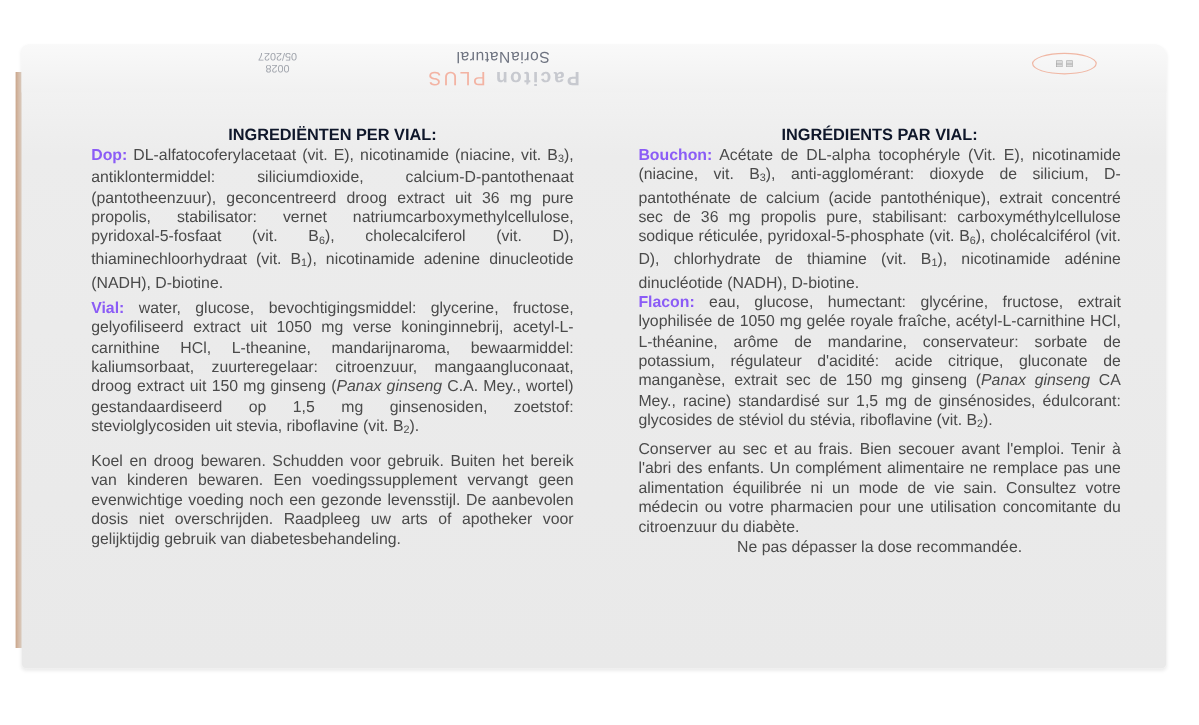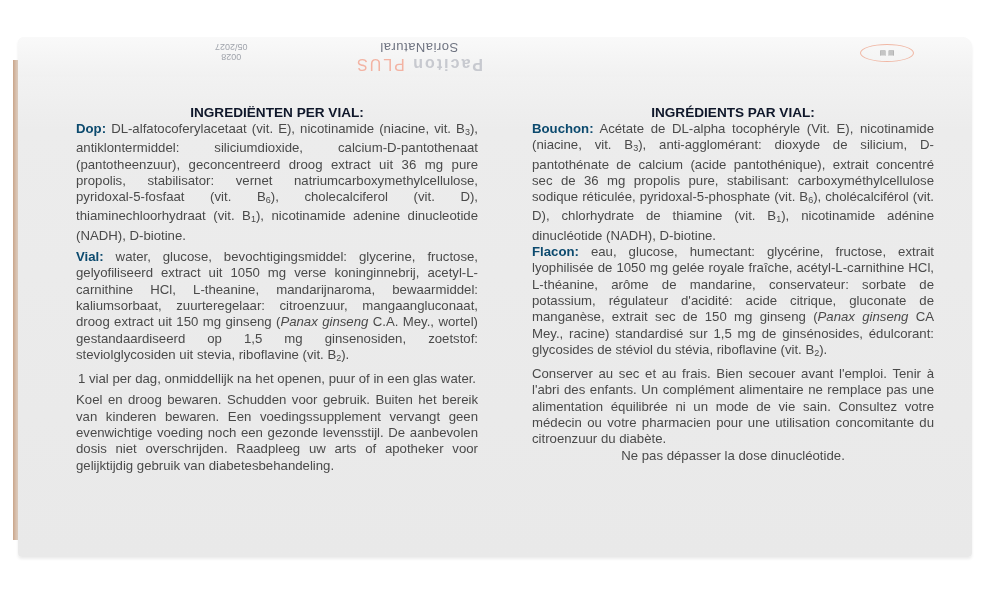--- a/index.html
+++ b/index.html
@@ -43,21 +43,21 @@
       position:absolute; top:104px; width:402px;
       color:#4a4a4a; font-size:13.2px; line-height:16.3px; text-align:justify;
     }
     .col.left { left:76px; }
     .col.right { left:532px; }
     .col h3 {
       margin:0; font-size:13.6px; text-align:center; color:#0f172a; font-weight:bold; line-height:17px;
     }
     .col p { margin:0; }
     .col p.center { text-align:center; }
-    .col b { color:#0c4a6e; }
+    .col b { color:#8b5cf6; }
     .gap { height:5px; }
     .sub { font-size:9px; vertical-align:-2px; }
   </style>
 </head>
 <body>
 
 <div class="left-edge"></div>
 <div class="box"></div>
 <div class="flap"></div>
 
@@ -73,25 +73,24 @@
   <div class="brand">SoriaNatural</div>
 </div>
 <div class="flap-badge">▤ ▤</div>
 
 <div class="col left">
   <h3>INGREDIËNTEN PER VIAL:</h3>
   <p><b>Dop:</b> <span>DL-alfatocoferylacetaat (vit. E), nicotinamide (niacine, vit. B<span class="sub">3</span>), antiklontermiddel: siliciumdioxide, calcium-D-pantothenaat (pantotheenzuur), geconcentreerd droog extract uit 36 mg pure propolis, stabilisator: vernet natriumcarboxymethylcellulose, pyridoxal-5-fosfaat (vit. B<span class="sub">6</span>), cholecalciferol (vit. D), thiaminechloorhydraat (vit. B<span class="sub">1</span>), nicotinamide adenine dinucleotide (NADH), D-biotine.</span></p>
   <div class="gap"></div>
   <p><b>Vial:</b> <span>water, glucose, bevochtigingsmiddel: glycerine, fructose, gelyofiliseerd extract uit 1050 mg verse koninginnebrij, acetyl-L-carnithine HCl, L-theanine, mandarijnaroma, bewaarmiddel: kaliumsorbaat, zuurteregelaar: citroenzuur, mangaangluconaat, droog extract uit 150 mg ginseng (</span><i>Panax ginseng</i><span> C.A. Mey., wortel) gestandaardiseerd op 1,5 mg ginsenosiden, zoetstof: steviolglycosiden uit stevia, riboflavine (vit. B<span class="sub">2</span>).</span></p>
   <div class="gap"></div>
-  <p class="center">1 vial per dag, onmiddellijk na het openen, puur of in een glas water.</p>
   <div class="gap"></div>
   <p>Koel en droog bewaren. Schudden voor gebruik. Buiten het bereik van kinderen bewaren. Een voedingssupplement vervangt geen evenwichtige voeding noch een gezonde levensstijl. De aanbevolen dosis niet overschrijden. Raadpleeg uw arts of apotheker voor gelijktijdig gebruik van diabetesbehandeling.</p>
 </div>
 
 <div class="col right">
   <h3>INGRÉDIENTS PAR VIAL:</h3>
   <p><b>Bouchon:</b> <span>Acétate de DL-alpha tocophéryle (Vit. E), nicotinamide (niacine, vit. B<span class="sub">3</span>), anti-agglomérant: dioxyde de silicium, D-pantothénate de calcium (acide pantothénique), extrait concentré sec de 36 mg propolis pure, stabilisant: carboxyméthylcellulose sodique réticulée, pyridoxal-5-phosphate (vit. B<span class="sub">6</span>), cholécalciférol (vit. D), chlorhydrate de thiamine (vit. B<span class="sub">1</span>), nicotinamide adénine dinucléotide (NADH), D-biotine.</span></p>
   <p><b>Flacon:</b> <span>eau, glucose, humectant: glycérine, fructose, extrait lyophilisée de 1050 mg gelée royale fraîche, acétyl-L-carnithine HCl, L-théanine, arôme de mandarine, conservateur: sorbate de potassium, régulateur d'acidité: acide citrique, gluconate de manganèse, extrait sec de 150 mg ginseng (</span><i>Panax ginseng</i><span> CA Mey., racine) standardisé sur 1,5 mg de ginsénosides, édulcorant: glycosides de stéviol du stévia, riboflavine (vit. B<span class="sub">2</span>).</span></p>
   <div class="gap"></div>
   <p>Conserver au sec et au frais. Bien secouer avant l'emploi. Tenir à l'abri des enfants. Un complément alimentaire ne remplace pas une alimentation équilibrée ni un mode de vie sain. Consultez votre médecin ou votre pharmacien pour une utilisation concomitante du citroenzuur du diabète.</p>
-  <p class="center">Ne pas dépasser la dose dinucléotide.</p>
+  <p class="center">Ne pas dépasser la dose recommandée.</p>
 </div>
 
 </body></html>

